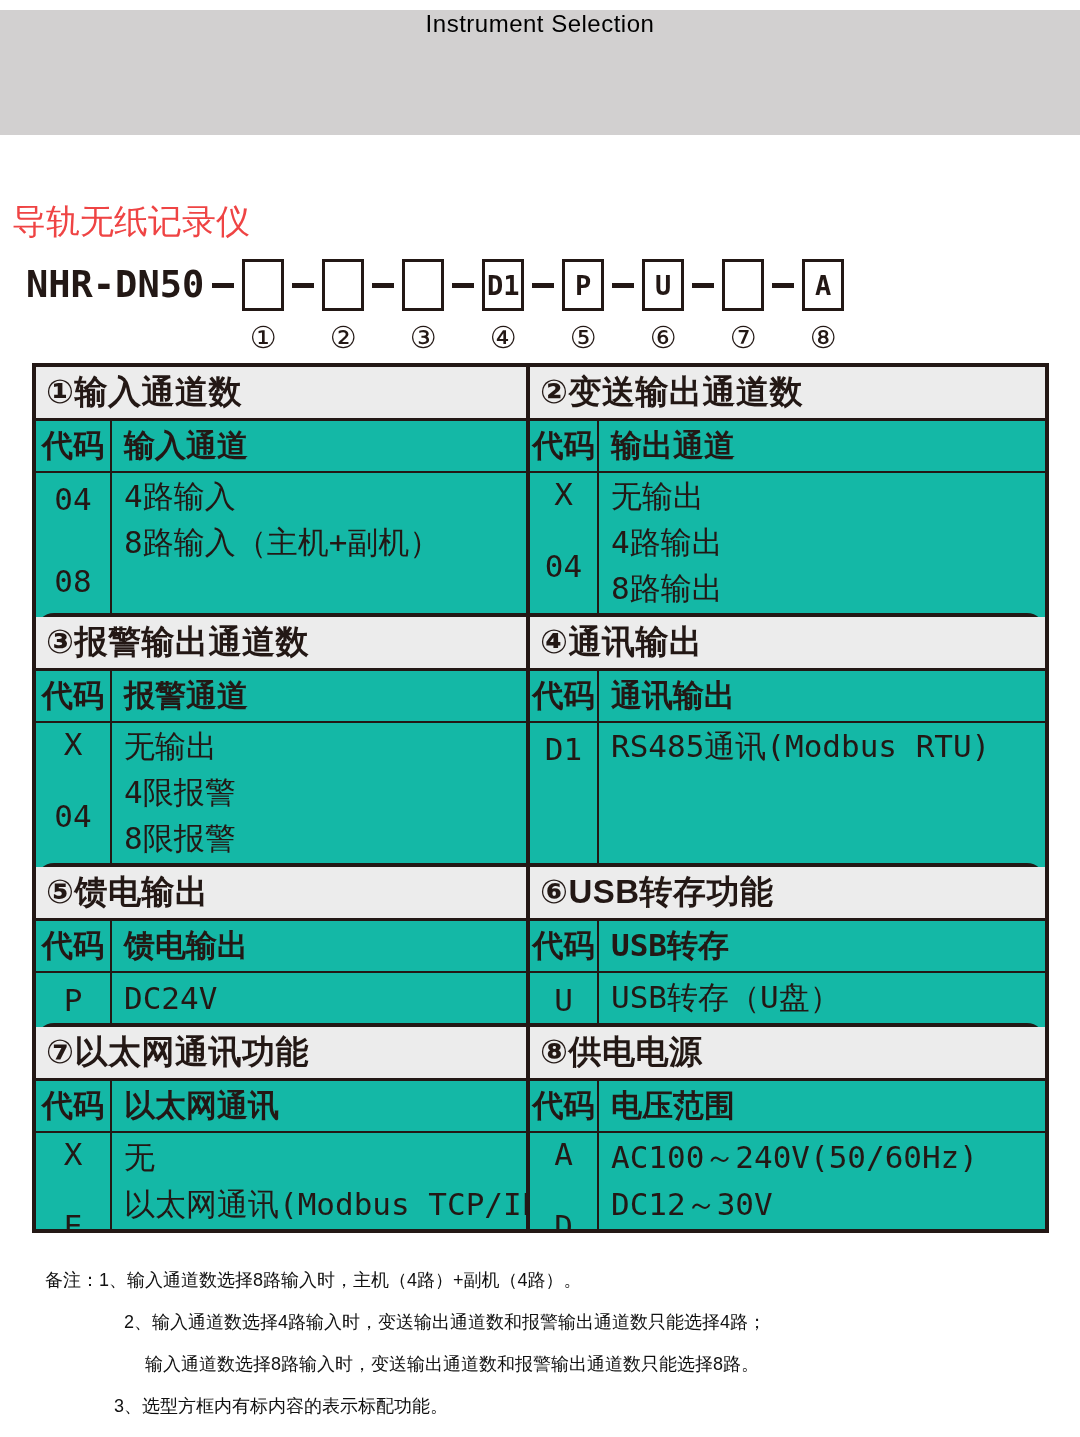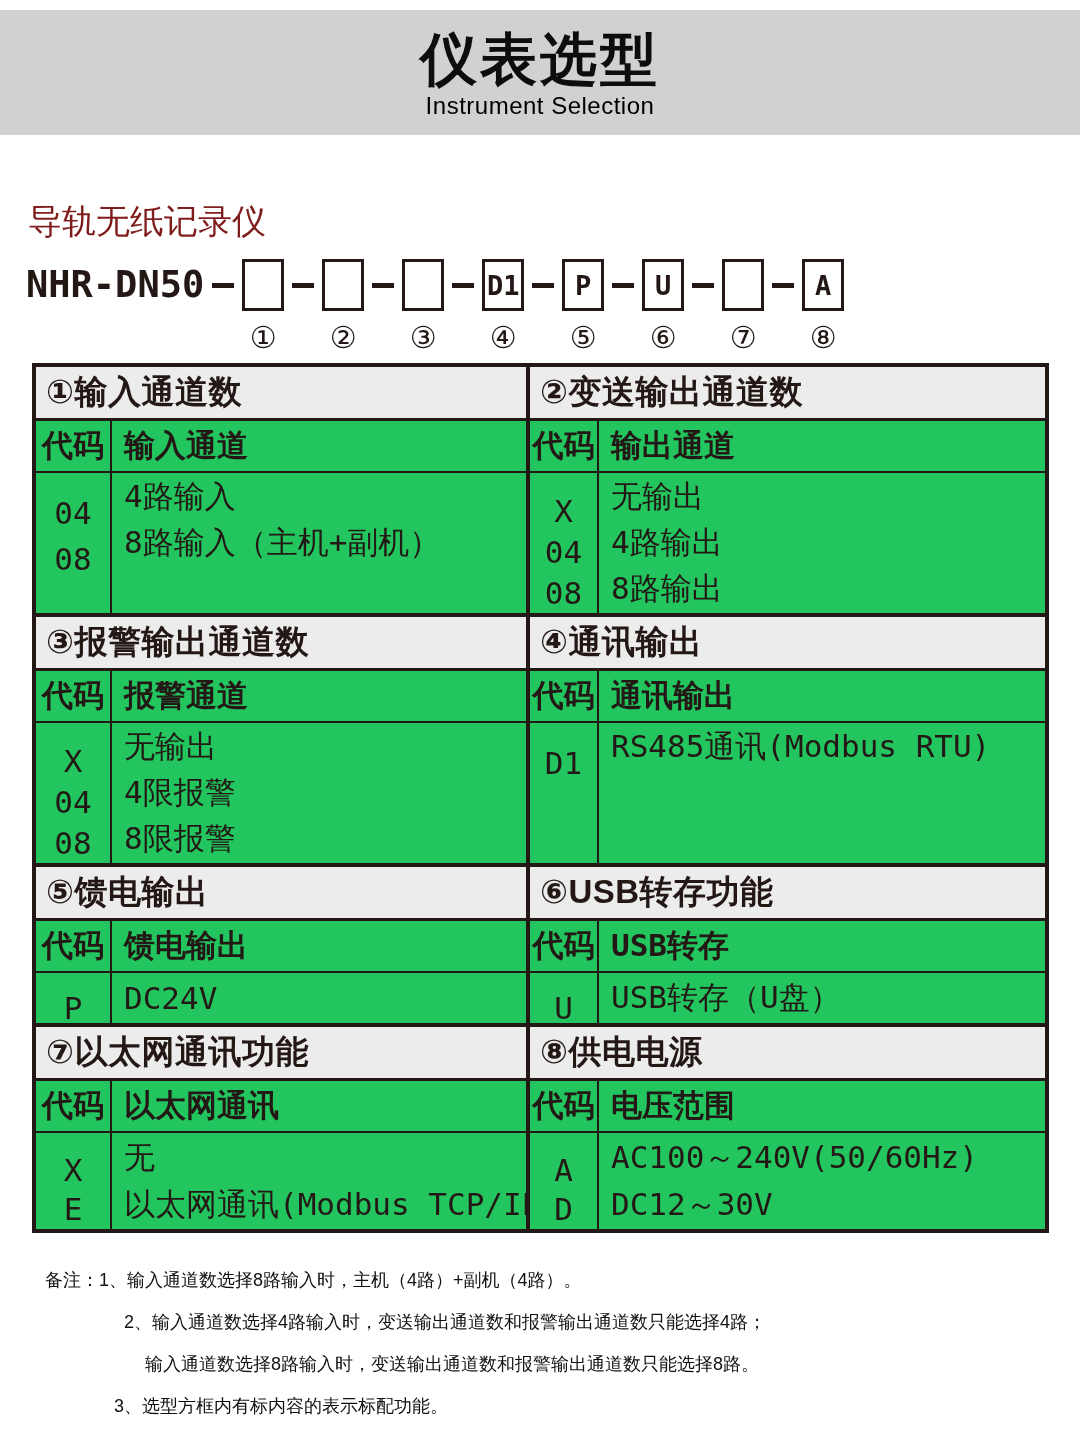--- a/index.html
+++ b/index.html
@@ -7,47 +7,47 @@
   body {
     height:1437px; overflow:hidden; background:#ffffff;
     font-family:"Liberation Sans","DejaVu Sans",sans-serif;
     color:#231815;
   }
   
   .banner { margin-top:10px; height:125px; background:#d2d0d0; text-align:center; }
   .banner-title { padding-top:20px; font-size:57px; font-weight:bold; letter-spacing:3px; line-height:1.05; color:#0d0d0d; }
   .banner-sub { font-size:24px; margin-top:2px; color:#000000; letter-spacing:0.5px; }
   
-  .product-name { margin:64px 0 0 28px; font-size:34px; color:#7f1d1d; }
+  .product-name { margin:64px 0 0 12px; font-size:34px; color:#ef4444; }
   .model-row { margin:14px 0 0 26px; display:flex; align-items:flex-start; column-gap:8px;text-align:right; }
   .model-prefix { font-family:"DejaVu Sans Mono","Liberation Mono",monospace; font-size:37px; font-weight:bold; line-height:52px; letter-spacing:0px; white-space:nowrap; }
   .dash { width:22px; height:5px; background:#231815; margin-top:24px; }
   .slot { display:flex; flex-direction:column; align-items:center; }
   .slot .box { width:42px; height:52px; border:3px solid #231815; display:flex; align-items:center; justify-content:center;
                font-family:"DejaVu Sans Mono","Liberation Mono",monospace; font-size:27px; font-weight:bold; background:#fff; }
   .slot .num { margin-top:12px; font-size:30px; line-height:1; }
   
-  .sel-table { margin:10px 4px 0 32px; width:1017px; border:4px solid #231815; background:#22c55e; }
+  .sel-table { margin:10px 4px 0 32px; width:1017px; border:4px solid #231815; background:#14b8a6; }
   .group { display:flex; }
-  .group + .group { border-top:4px solid #231815; }
+  .group + .group { border-top:4px solid #231815;border-radius:18px; }
   .sec { display:flex; flex-direction:column; overflow:hidden; }
   .sec.left { width:494px; border-right:4px solid #231815; }
   .sec.right { flex:1; }
   .sec-header { height:54px; background:#ececec; border-bottom:3px solid #231815; font-weight:bold; font-size:33px;
                 display:flex; align-items:center; padding-left:10px; letter-spacing:0.5px; white-space:nowrap; }
   .code-row { height:52px; display:flex; border-bottom:2px solid #231815; font-size:31px; }
   .code-cell { display:flex; align-items:center; justify-content:center; border-right:2px solid #231815; }
   .left .code-cell { width:76px; }
   .right .code-cell { width:69px; }
   .desc-cell { flex:1; display:flex; align-items:center; padding-left:12px; white-space:nowrap; }
   .data-area { display:flex; }
   .g1 .data-area, .g2 .data-area { height:140px; }
   .g3 .data-area { height:50px; }
   .g4 .data-area { height:96px; }
-  .data-code-col { border-right:2px solid #231815; display:flex; flex-direction:column; padding-top:17px; }
+  .data-code-col { border-right:2px solid #231815; display:flex; flex-direction:column; padding-top:3px;gap:36px; }
   .left .data-code-col { width:76px; }
   .right .data-code-col { width:69px; }
   .data-desc-col { flex:1; display:flex; flex-direction:column; padding-top:1px; overflow:hidden; }
   .item { display:flex; align-items:center; font-size:31px; white-space:nowrap;
           font-family:"DejaVu Sans Mono","DejaVu Sans","Liberation Sans",sans-serif; }
   .g1 .item, .g2 .item { height:46px; }
   .g3 .item { height:48px; }
   .g4 .item { height:47px; }
   .code-item { justify-content:center; }
   .desc-item { justify-content:flex-start; padding-left:12px; }
@@ -57,21 +57,20 @@
   .note-line { white-space:nowrap; }
   .nl-0 { padding-left:45px; }
   .nl-1 { padding-left:124px; }
   .nl-2 { padding-left:145px; }
   .nl-3 { padding-left:114px; }
 </style>
 </head>
 <body>
 
 <div class="banner">
-  <div class="banner-title">仪表选型</div>
   <div class="banner-sub">Instrument Selection</div>
 </div>
 
 <div class="product-name">导轨无纸记录仪</div>
 
 <div class="model-row">
   <div class="model-prefix">NHR-DN50</div>
 
   <div class="dash"></div>
   <div class="slot">

